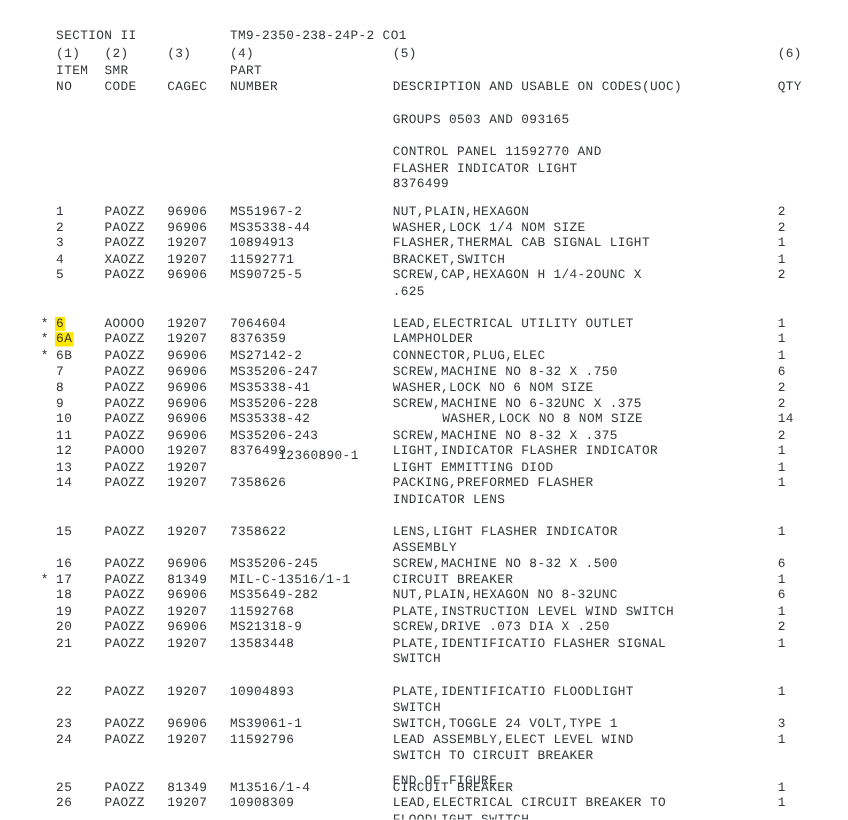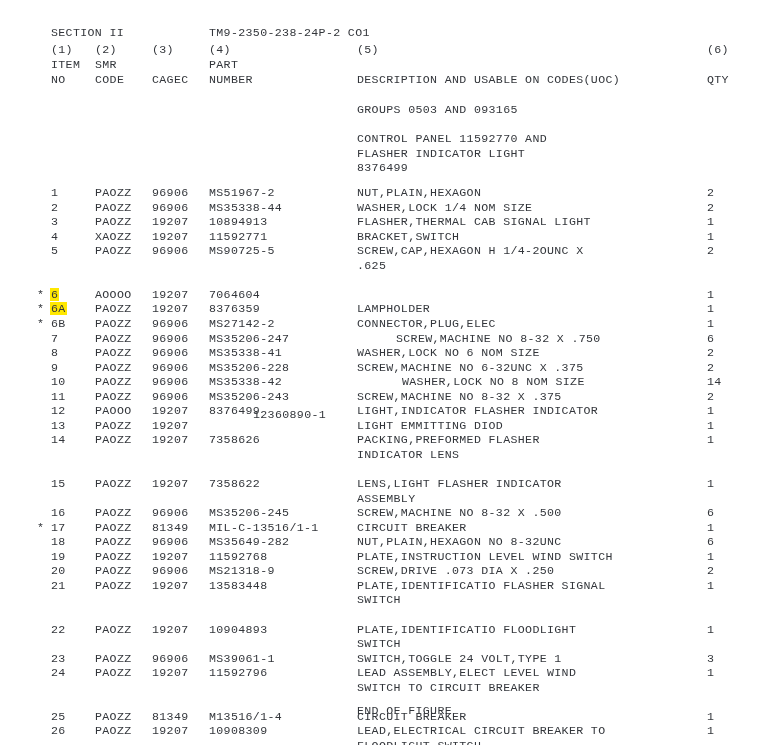--- a/index.html
+++ b/index.html
@@ -118,40 +118,41 @@
       <div class="t c-cagec" style="top: 244.2px;">96906</div>
       <div class="t c-part" style="top: 244.2px;">MS90725-5</div>
       <div class="t c-desc" style="top: 244.2px;">SCREW,CAP,HEXAGON H 1/4-2OUNC X</div>
       <div class="t c-desc" style="top: 258.75px;">.625</div>
       <div class="t c-qty" style="top: 244.2px;">2</div>
       <div class="t c-star" style="top: 287.85px;">*</div>
       <div class="t c-item" style="top: 287.85px;"><span class="hl" style="background: rgb(255, 232, 0);">6</span></div>
       <div class="t c-smr" style="top: 287.85px;">AOOOO</div>
       <div class="t c-cagec" style="top: 287.85px;">19207</div>
       <div class="t c-part" style="top: 287.85px;">7064604</div>
+      <div class="t c-desc" style="top: 287.85px;">LEAD,ELECTRICAL UTILITY OUTLET</div>
       <div class="t c-qty" style="top: 287.85px;">1</div>
       <div class="t c-star" style="top: 302.4px;">*</div>
       <div class="t c-item" style="top: 302.4px;"><span class="hl" style="background: rgb(255, 232, 0);">6A</span></div>
       <div class="t c-smr" style="top: 302.4px;">PAOZZ</div>
       <div class="t c-cagec" style="top: 302.4px;">19207</div>
       <div class="t c-part" style="top: 302.4px;">8376359</div>
       <div class="t c-desc" style="top: 302.4px;">LAMPHOLDER</div>
       <div class="t c-qty" style="top: 302.4px;">1</div>
       <div class="t c-star" style="top: 316.95px;">*</div>
       <div class="t c-item" style="top: 316.95px;">6B</div>
       <div class="t c-smr" style="top: 316.95px;">PAOZZ</div>
       <div class="t c-cagec" style="top: 316.95px;">96906</div>
       <div class="t c-part" style="top: 316.95px;">MS27142-2</div>
       <div class="t c-desc" style="top: 316.95px;">CONNECTOR,PLUG,ELEC</div>
       <div class="t c-qty" style="top: 316.95px;">1</div>
       <div class="t c-item" style="top: 331.5px;">7</div>
       <div class="t c-smr" style="top: 331.5px;">PAOZZ</div>
       <div class="t c-cagec" style="top: 331.5px;">96906</div>
       <div class="t c-part" style="top: 331.5px;">MS35206-247</div>
-      <div class="t c-desc" style="top: 331.5px; margin-left: 39px;">SCREW,MACHINE NO 8-32 X .750</div>
+      <div class="t c-desc" style="top: 331.5px;">SCREW,MACHINE NO 8-32 X .750</div>
       <div class="t c-qty" style="top: 331.5px;">6</div>
       <div class="t c-item" style="top: 346.05px;">8</div>
       <div class="t c-smr" style="top: 346.05px;">PAOZZ</div>
       <div class="t c-cagec" style="top: 346.05px;">96906</div>
       <div class="t c-part" style="top: 346.05px;">MS35338-41</div>
       <div class="t c-desc" style="top: 346.05px;">WASHER,LOCK NO 6 NOM SIZE</div>
       <div class="t c-qty" style="top: 346.05px;">2</div>
       <div class="t c-item" style="top: 360.6px;">9</div>
       <div class="t c-smr" style="top: 360.6px;">PAOZZ</div>
       <div class="t c-cagec" style="top: 360.6px;">96906</div>

